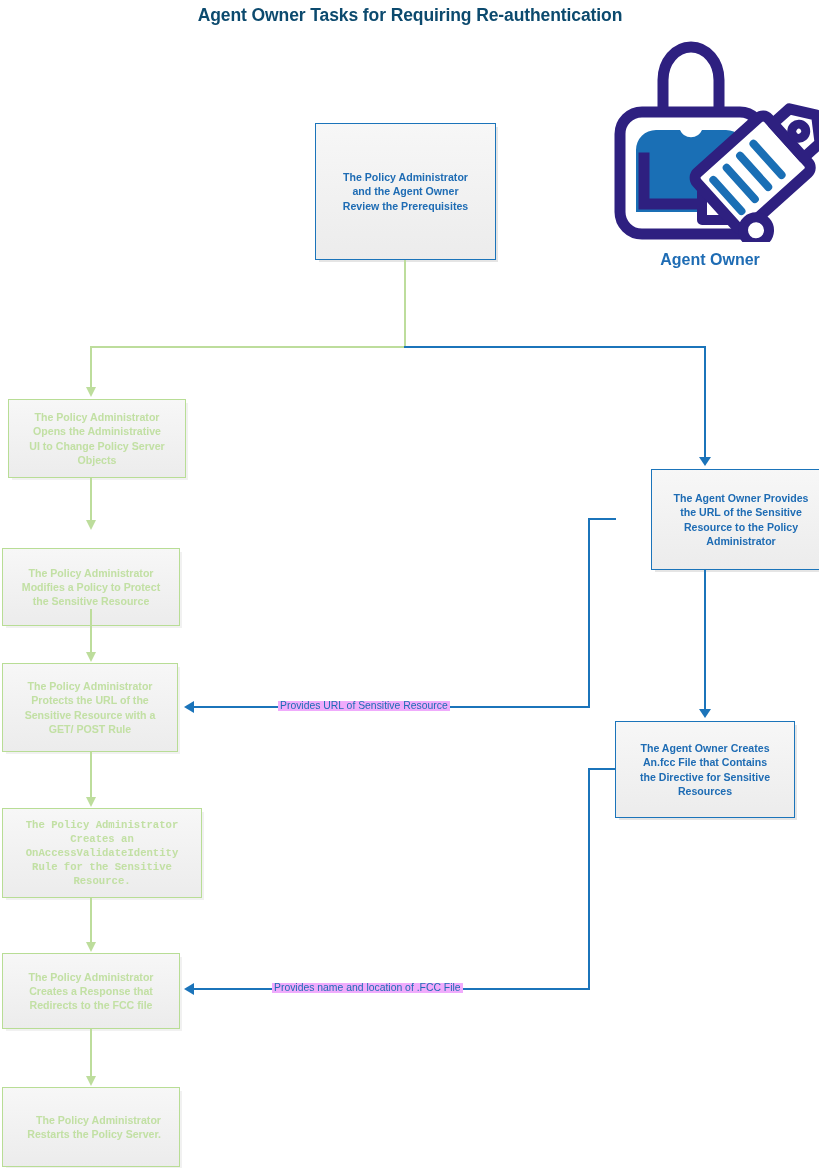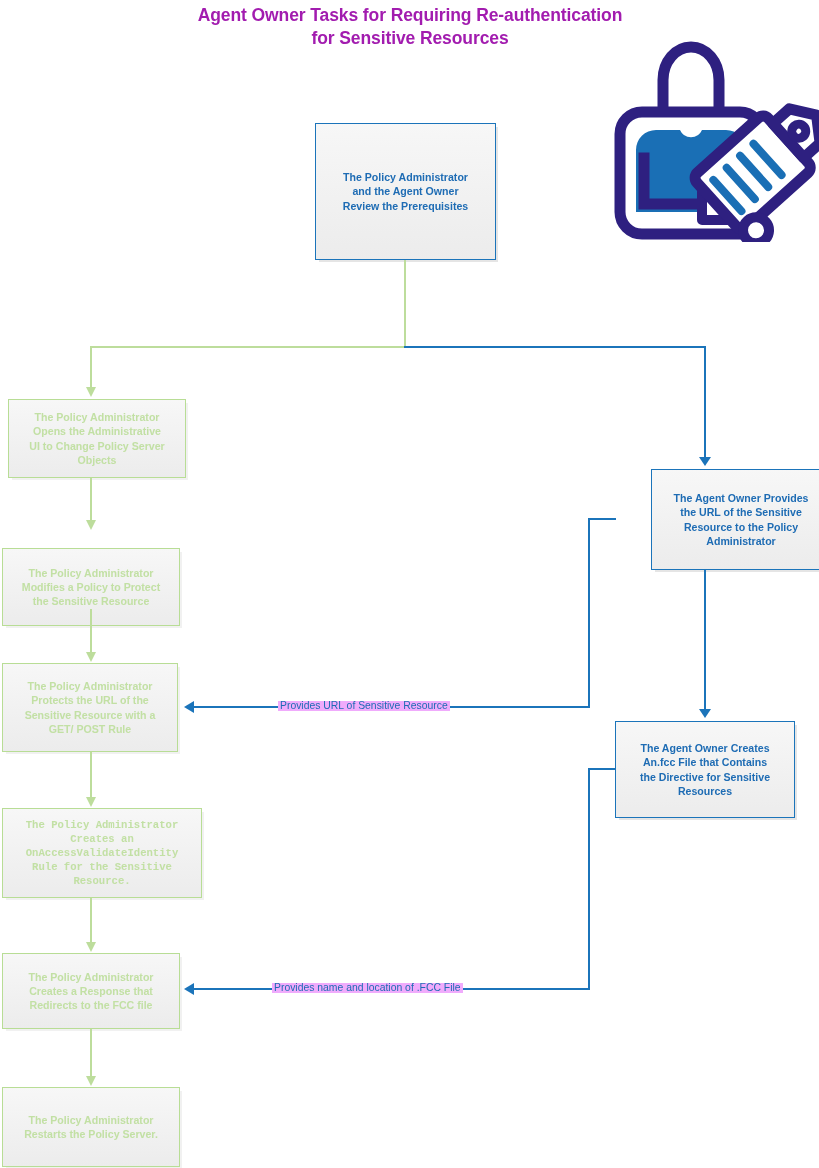--- a/index.html
+++ b/index.html
@@ -20,21 +20,21 @@
 
   
   #title {
     position: absolute;
     left: 120px;
     top: 4px;
     width: 580px;
     text-align: center;
     font-size: 17.5px;
     font-weight: bold;
-    color: #a21caf;
+    color: #0c4a6e;
     line-height: 1.33;
     letter-spacing: -0.1px;
   }
 
   
   .box {
     position: absolute;
     box-sizing: border-box;
     display: flex;
     align-items: center;
@@ -117,21 +117,20 @@
     color: #1e6cb4;
   }
 </style>
 </head>
 <body>
 
 <div id="canvas">
 
   <div id="title">
     <div>Agent Owner Tasks for Requiring Re-authentication</div>
-    <div>for Sensitive Resources</div>
   </div>
 
   <div id="agent-icon">
     <svg viewBox="0 0 220 210" width="220" height="210" aria-hidden="true">
       <g fill="none" stroke="#2e2080" stroke-width="11" stroke-linejoin="round" stroke-linecap="round">
 
         <path d="M63 48 a28 33 0 0 1 56 0 l0 27 a28 33 0 0 1 -56 0 z"></path>
 
         <path d="M78 100 l0 15 a13 13 0 0 0 26 0 l0 -15"></path>
       </g>
@@ -150,20 +149,21 @@
         <g stroke="#1a6fb5" stroke-width="8" stroke-linecap="round">
           <line x1="118" y1="120" x2="118" y2="162"></line>
           <line x1="136" y1="120" x2="136" y2="162"></line>
           <line x1="154" y1="120" x2="154" y2="162"></line>
           <line x1="172" y1="120" x2="172" y2="162"></line>
         </g>
         <circle cx="116" cy="186" r="13" fill="#ffffff" stroke="#2e2080" stroke-width="10"></circle>
       </g>
     </svg>
   </div>
+  <div id="agent-caption">Agent Owner</div>
 
   <div class="box blue" style="left:315px; top:123px; width:181px; height:137px;">
     <span class="txt">The Policy Administrator and the Agent Owner Review the Prerequisites</span>
   </div>
 
   <div class="ln g" style="left:404px; top:260px; width:2px; height:88px;"></div>
 
   <div class="ln g" style="left:90px; top:346px; width:315px; height:2px;"></div>
 
   <div class="ln g" style="left:90px; top:346px; width:2px; height:42px;"></div>
@@ -202,21 +202,21 @@
   <div class="ln g" style="left:90px; top:898px; width:2px; height:45px;"></div>
   <div class="arrow-down g" style="left:86px; top:942px;"></div>
 
   <div class="box green" style="left:2px; top:953px; width:178px; height:76px;">
     <span class="txt">The Policy Administrator Creates a Response that Redirects to the FCC file</span>
   </div>
 
   <div class="ln g" style="left:90px; top:1029px; width:2px; height:48px;"></div>
   <div class="arrow-down g" style="left:86px; top:1076px;"></div>
 
-  <div class="box green" style="left:2px; top:1087px; width:178px; height:80px;">
+  <div class="box green" style="left:2px; top:1087px; width:178px; height:80px;text-align:right;">
     <span class="txt">The Policy Administrator Restarts the Policy Server.</span>
   </div>
 
   <div class="box blue" style="left:615px; top:469px; width:180px; height:101px;margin-left:36px;">
     <span class="txt">The Agent Owner Provides the URL of the Sensitive Resource to the Policy Administrator</span>
   </div>
 
   <div class="ln" style="left:704px; top:570px; width:2px; height:140px;"></div>
   <div class="arrow-down" style="left:699px; top:709px;"></div>
 

